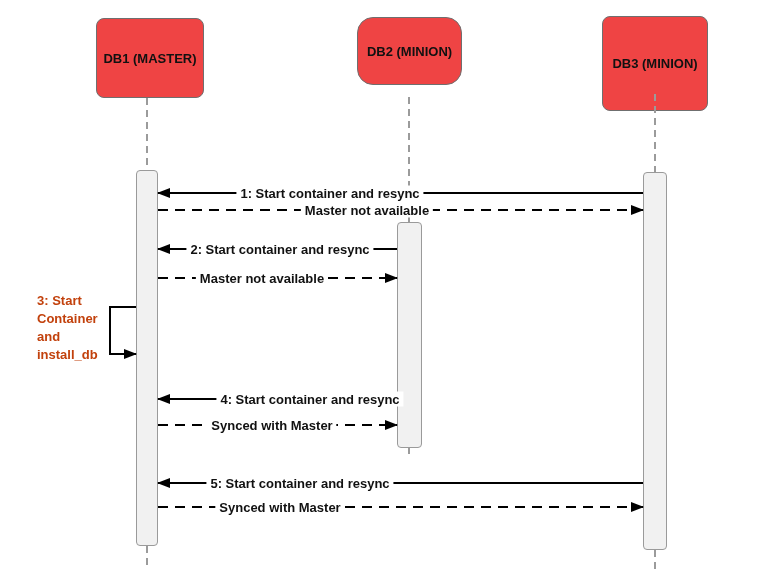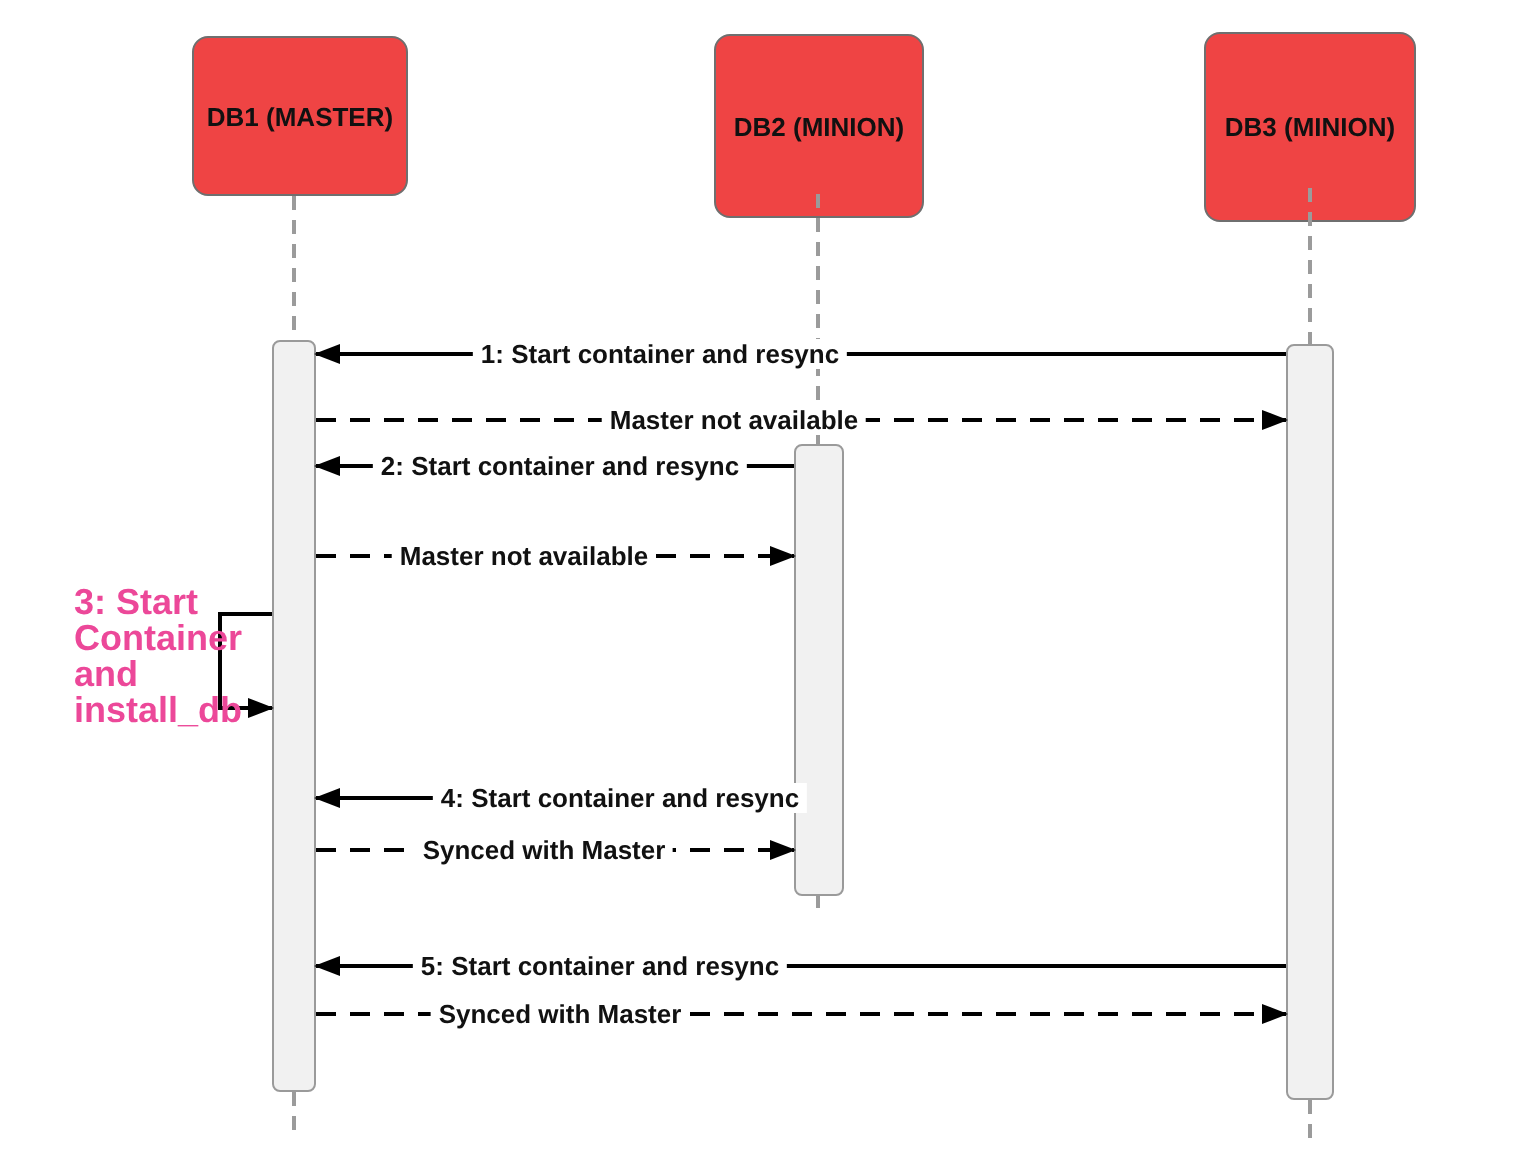--- a/index.html
+++ b/index.html
@@ -30,61 +30,61 @@
     position:absolute;top:1px;transform:translate(-50%,-50%);
     background:#ffffff;padding:0 4px;white-space:nowrap;
     font-size:13px;font-weight:bold;color:#111;
   }
   .selfmsg{position:absolute;}
   .selfmsg .top{position:absolute;left:0;top:0;right:0;height:2px;background:#000;}
   .selfmsg .side{position:absolute;left:0;top:0;bottom:0;width:2px;background:#000;}
   .selfmsg .bottom{position:absolute;left:0;bottom:0;right:0;height:2px;background:#000;}
   .selfmsg .arrow.right{bottom:-4px;top:auto;}
   .selflbl{
-    position:absolute;font-size:18px;font-weight:bold;color:#ec4899;
+    position:absolute;font-size:13px;font-weight:bold;color:#c2410c;
     line-height:18px;white-space:pre-line;
   }
 </style>
 </head>
 <body>
 
 <div class="canvas">
 
   <div class="actor" style="left:96px;top:18px;width:108px;height:80px;">
     <span>DB1 (MASTER)</span>
   </div>
-  <div class="actor" style="left:357px;top:17px;width:105px;height:92px;">
+  <div class="actor" style="left:357px;top:17px;width:105px;height:68px;border-radius:16px;">
     <span>DB2 (MINION)</span>
   </div>
   <div class="actor" style="left:602px;top:16px;width:106px;height:95px;">
     <span>DB3 (MINION)</span>
   </div>
 
   <div class="lifeline" style="left:146px;top:98px;height:72px;"></div>
   <div class="lifeline" style="left:408px;top:97px;height:125px;"></div>
   <div class="lifeline" style="left:654px;top:94px;height:78px;"></div>
   <div class="lifeline" style="left:146px;top:546px;height:24px;"></div>
   <div class="lifeline" style="left:408px;top:448px;height:6px;"></div>
   <div class="lifeline" style="left:654px;top:550px;height:20px;"></div>
 
   <div class="activation" style="left:136px;top:170px;width:22px;height:376px;"></div>
   <div class="activation" style="left:397px;top:222px;width:25px;height:226px;"></div>
   <div class="activation" style="left:643px;top:172px;width:24px;height:378px;"></div>
 
-  <div class="msg solid" style="left:158px;top:176px;width:485px;">
+  <div class="msg solid" style="left:158px;top:192px;width:485px;">
     <i class="arrow left"></i>
     <span class="lbl" style="left:172px;">1: Start container and resync</span>
   </div>
 
   <div class="msg dashed" style="left:158px;top:209px;width:485px;">
     <i class="arrow right"></i>
     <span class="lbl" style="left:209px;">Master not available</span>
   </div>
 
-  <div class="msg solid" style="left:158px;top:232px;width:239px;">
+  <div class="msg solid" style="left:158px;top:248px;width:239px;">
     <i class="arrow left"></i>
     <span class="lbl" style="left:122px;">2: Start container and resync</span>
   </div>
 
   <div class="msg dashed" style="left:158px;top:277px;width:239px;">
     <i class="arrow right"></i>
     <span class="lbl" style="left:104px;">Master not available</span>
   </div>
 
   <div class="selfmsg" style="left:109px;top:306px;width:27px;height:49px;">

